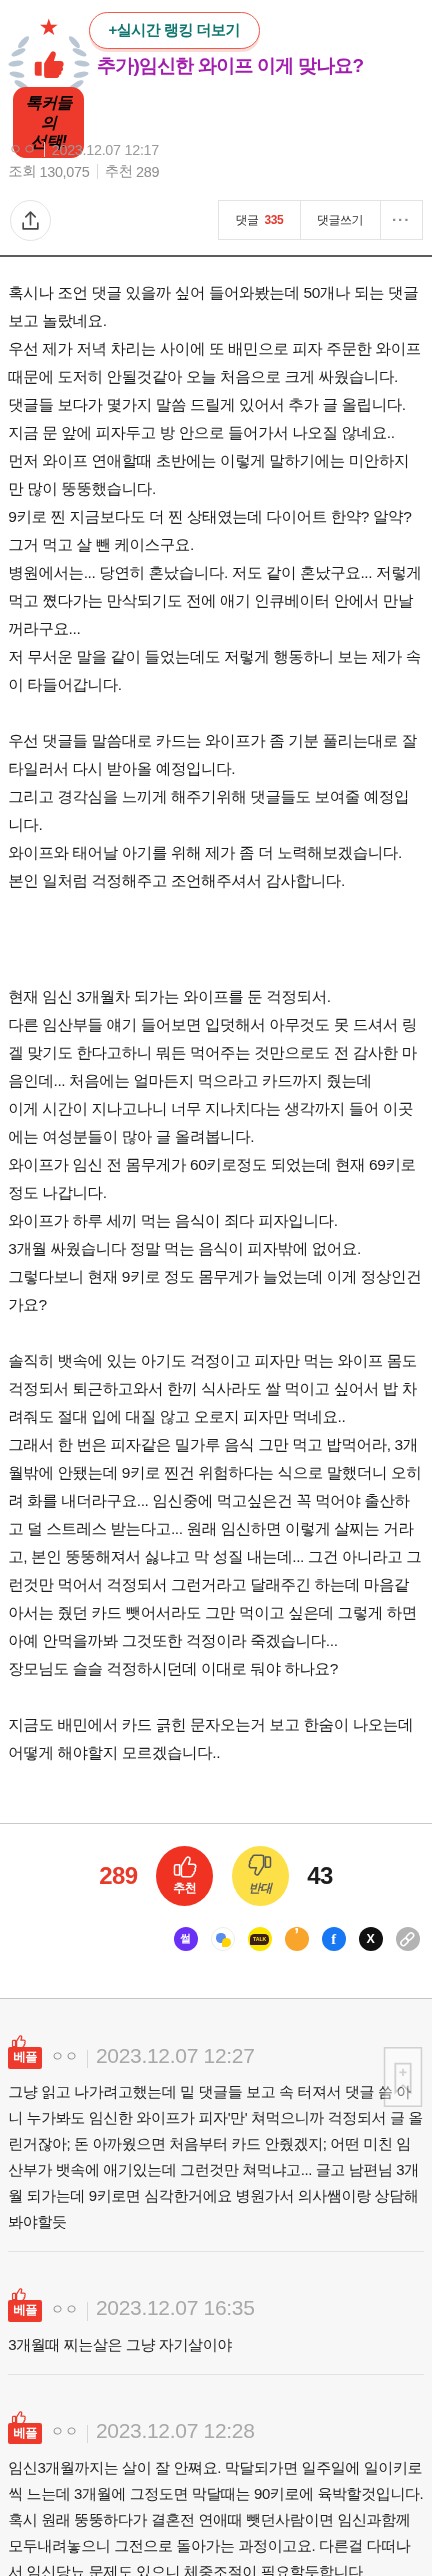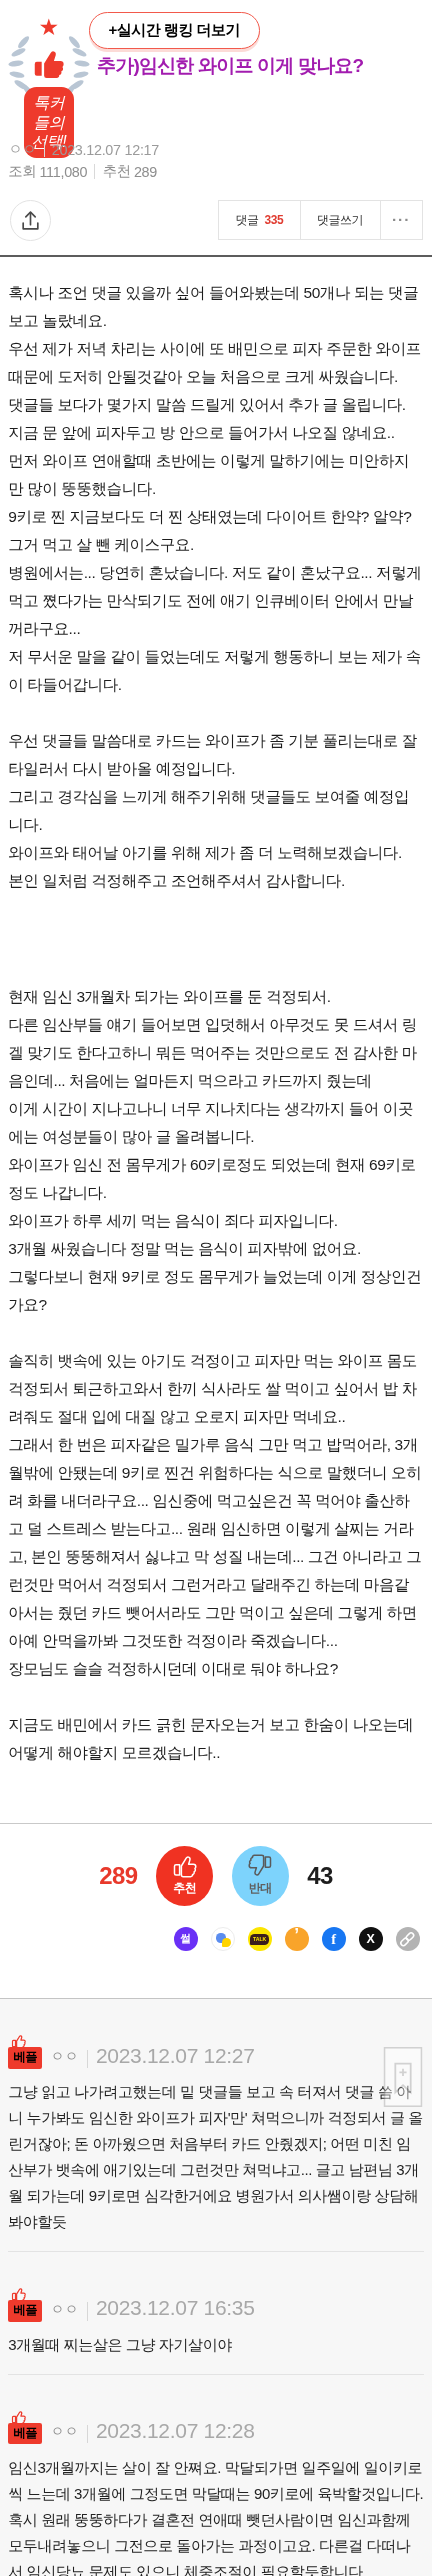--- a/index.html
+++ b/index.html
@@ -10,26 +10,26 @@
     color:#1c1c1c;
   }
   svg { display:block; }
 
   
   .header { position:relative; height:256px; background:#fff; }
 
   .champ-badge { position:absolute; left:7.2px; top:15.5px; width:83px;
     display:flex; flex-direction:column; align-items:center; }
   .badge-star { color:#ee3a2c; font-size:23px; line-height:1; margin-bottom:-5.2px; }
-  .badge-box { margin-top:-7.2px; background:#ee3a2c; color:#ffffff; border-radius:12.4px;
-    font-size:16px; font-weight:normal; font-style:italic; line-height:1.2;
-    padding:6.2px 5.2px 7.2px; width:50px; text-align:center; letter-spacing:-0.5px; }
+  .badge-box { margin-top:-7.2px; background:#ee3a2c; color:#000000; border-radius:12.4px;
+    font-size:16px; font-weight:bold; font-style:italic; line-height:1.2;
+    padding:6.2px 5.2px 7.2px; width:71px; text-align:center; letter-spacing:-0.5px; }
 
   .rank-pill { position:absolute; left:89px; top:12.4px; background:#fff;
-    border:1.5px solid #f2594b; color:#000000; border-radius:25px;
+    border:1.5px solid #f2594b; color:#0f766e; border-radius:25px;
     font-size:15px; font-weight:bold; padding:7.7px 18.5px; letter-spacing:-0.5px;
     box-shadow:0 3.1px 0 rgba(242,89,75,.22); cursor:pointer; }
 
   .post-title { position:absolute; left:97px; top:53px; width:330px;
     font-size:19px; font-weight:800; color:#a21caf; letter-spacing:-0.8px; }
 
   .meta-row { position:absolute; left:8.2px; display:flex; align-items:center;
     color:#9b9b9b; font-size:14.4px; letter-spacing:-0.3px; }
   .meta-author { top:140px; }
   .meta-stats  { top:162px; color:#8e8e8e; }
@@ -61,21 +61,21 @@
 
   
   .vote-row { display:flex; align-items:center; justify-content:center; gap:18.5px;
     padding:21.6px 0 13.4px; }
   .vote-num-up   { font-size:24px; font-weight:bold; color:#e8392b; letter-spacing:-0.5px; }
   .vote-num-down { font-size:24px; font-weight:bold; color:#1d1d1d; letter-spacing:-0.5px; }
   .vote-circle { width:57px; height:60px; border-radius:50%;
     display:flex; flex-direction:column; align-items:center; justify-content:center;
     gap:2.1px; cursor:pointer; }
   .vote-up   { background:#f03222; color:#fff; }
-  .vote-down { background:#7dd3fc; color:#5f5f5f; }
+  .vote-down { background:#fde047; color:#5f5f5f;font-style:italic; }
   .vote-label { font-size:12px; font-weight:bold; letter-spacing:-0.5px; }
   .vote-circle svg { width:24px; height:24px; }
   .thumb-down-rot { transform:rotate(180deg); }
 
   
   .social-row { display:flex; justify-content:flex-end; gap:13px; padding:8.2px 12.4px 47px; }
   .s-icon { width:24px; height:24px; border-radius:50%; flex:none;
     display:flex; align-items:center; justify-content:center;
     color:#fff; font-weight:bold; cursor:pointer; position:relative; }
   .s-ssul { background:#6a30f6; font-size:10.8px; }
@@ -92,21 +92,21 @@
   .s-x { background:#111; font-size:12.4px; }
   .s-link { background:#b3b3b3; }
 
   
   .comments { background:#f7f7f7; border-top:1px solid #c4c4c4; padding:0 8.2px; }
   .comment { padding:13.4px 0 15.5px; border-bottom:1px solid #e3e3e3; position:relative; }
   .comment:last-child { border-bottom:none; }
   .c-head { display:flex; align-items:flex-end; gap:8.2px; margin-bottom:10.3px; }
   .bepple { display:flex; flex-direction:column; align-items:flex-start; }
   .bepple svg { width:15.5px; height:14.4px; margin-left:3.1px; margin-bottom:-1.5px; color:#ee3a2c; }
-  .bepple-box { background:#ee3a2c; color:#000000; font-size:12.4px; font-weight:bold;
+  .bepple-box { background:#ee3a2c; color:#ffffff; font-size:12.4px; font-weight:bold;
     padding:2.1px 5.2px 2.6px; border-radius:2.1px; letter-spacing:-0.5px; }
   .c-author { font-size:14px; color:#8a8a8a; padding-bottom:3.1px; }
   .c-vsep { width:1px; height:18.5px; background:#d7d7d7; margin-bottom:1px; }
   .c-date { font-size:21px; color:#a8a8a8; padding-bottom:1.5px; letter-spacing:-0.3px;margin-top:31px; }
   .c-text { font-size:15px; line-height:26px; color:#222; letter-spacing:-0.4px; }
   .bookmark-mark { position:absolute; right:1px; top:47px; opacity:.4; }
 </style>
 </head>
 <body>
 
@@ -151,21 +151,21 @@
   <div class="post-title">추가)임신한 와이프 이게 맞나요?</div>
 
   <div class="meta-row meta-author">
     <span>ㅇㅇ</span>
     <span class="meta-vsep"></span>
     <span>2023.12.07 12:17</span>
   </div>
 
   <div class="meta-row meta-stats">
     <span>조회</span>
-    <span class="meta-num">111,080</span>
+    <span class="meta-num">130,075</span>
     <span class="meta-vsep"></span>
     <span>추천</span>
     <span class="meta-num">289</span>
   </div>
 
   <div class="share-circle">
     <svg width="23" height="23" viewBox="0 0 44 44">
       <g fill="none" stroke="#4a4a4a" stroke-width="3.2" stroke-linecap="round" stroke-linejoin="round">
         <path d="M22 7 v23"></path>
         <path d="M13 15 L22 6 l9 9"></path>

